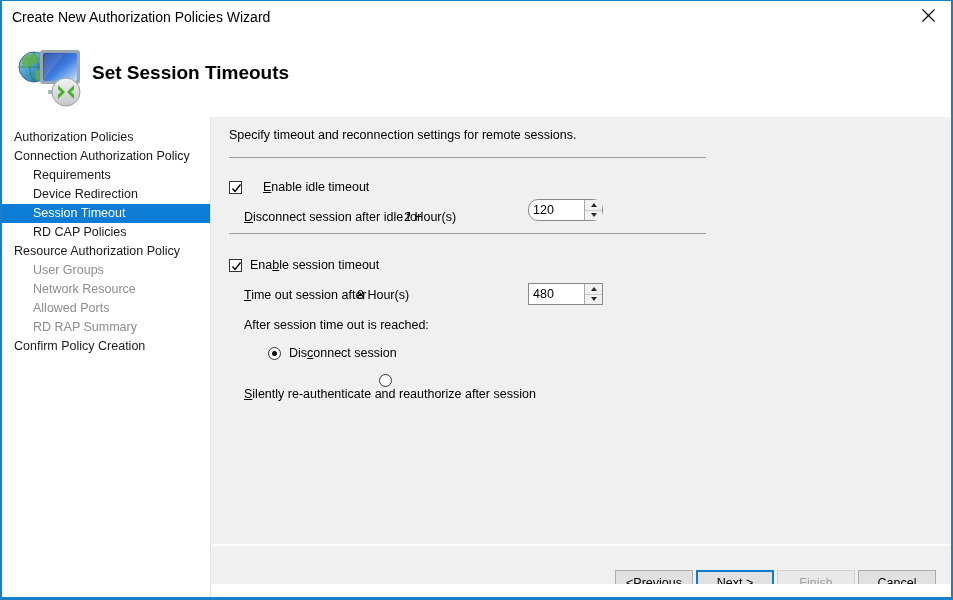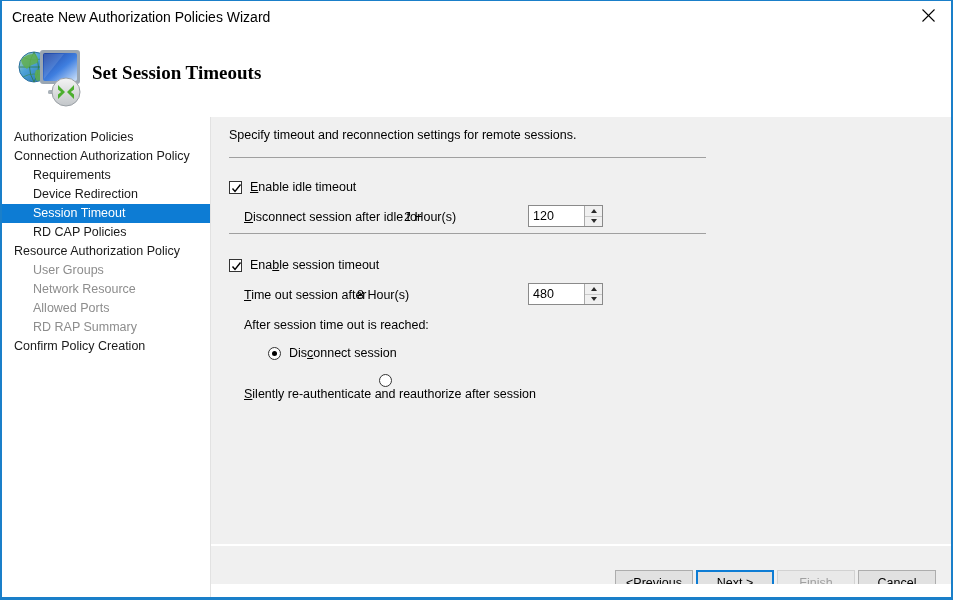--- a/index.html
+++ b/index.html
@@ -71,21 +71,20 @@
     height: 70px;
   }
   #header-title {
     position: absolute;
     left: 90px;
     top: 30px;
     font-size: 19px;
     font-weight: bold;
     color: #000000;
     letter-spacing: 0px;
-    font-family: Liberation Serif, serif;
   }
 
   
   #body {
     position: absolute;
     left: 0;
     top: 116px;
     width: 100%;
     bottom: 0;
     background: #f0f0f0;
@@ -407,33 +406,33 @@
       <div class="nav-item indent dim">RD RAP Summary</div>
       <div class="nav-item">Confirm Policy Creation</div>
     </div>
     <div id="sidebar-divider"></div>
 
     <div id="content">
 
       <div id="intro-text">Specify timeout and reconnection settings for remote sessions.</div>
       <div class="hrule" id="hrule-1"></div>
 
-      <div class="row check-row" style="left:18px; top:63px;">
+      <div class="row check-row" style="left:18px; top:63px;gap:13px;">
         <div class="checkbox">
           <svg width="11" height="11" viewBox="0 0 11 11">
             <polyline points="1.5,5.5 4,8.5 9.5,1.5" fill="none" stroke="#000000" stroke-width="1.4"></polyline>
           </svg>
         </div>
         <div class="check-label"><span class="u">E</span><span>nable idle timeout</span></div>
       </div>
 
       <div class="row field-label" style="left:33px; top:93px;"><span class="u">D</span><span>isconnect session after idle for</span></div>
       <div class="row hours-label" style="left:193px; top:93px;">2 Hour(s)</div>
 
-      <div class="spinner" style="left:317px; top:88px;">
+      <div class="spinner" style="left:317px; top:82px;border-radius:10px;">
         <input type="text" value="120" style="">
         <div class="spin-btns">
           <div class="spin-btn up">
               <div class="arrow-up"></div>
             </div>
           <div class="spin-btn down">
               <div class="arrow-down"></div>
             </div>
         </div>
       </div>

